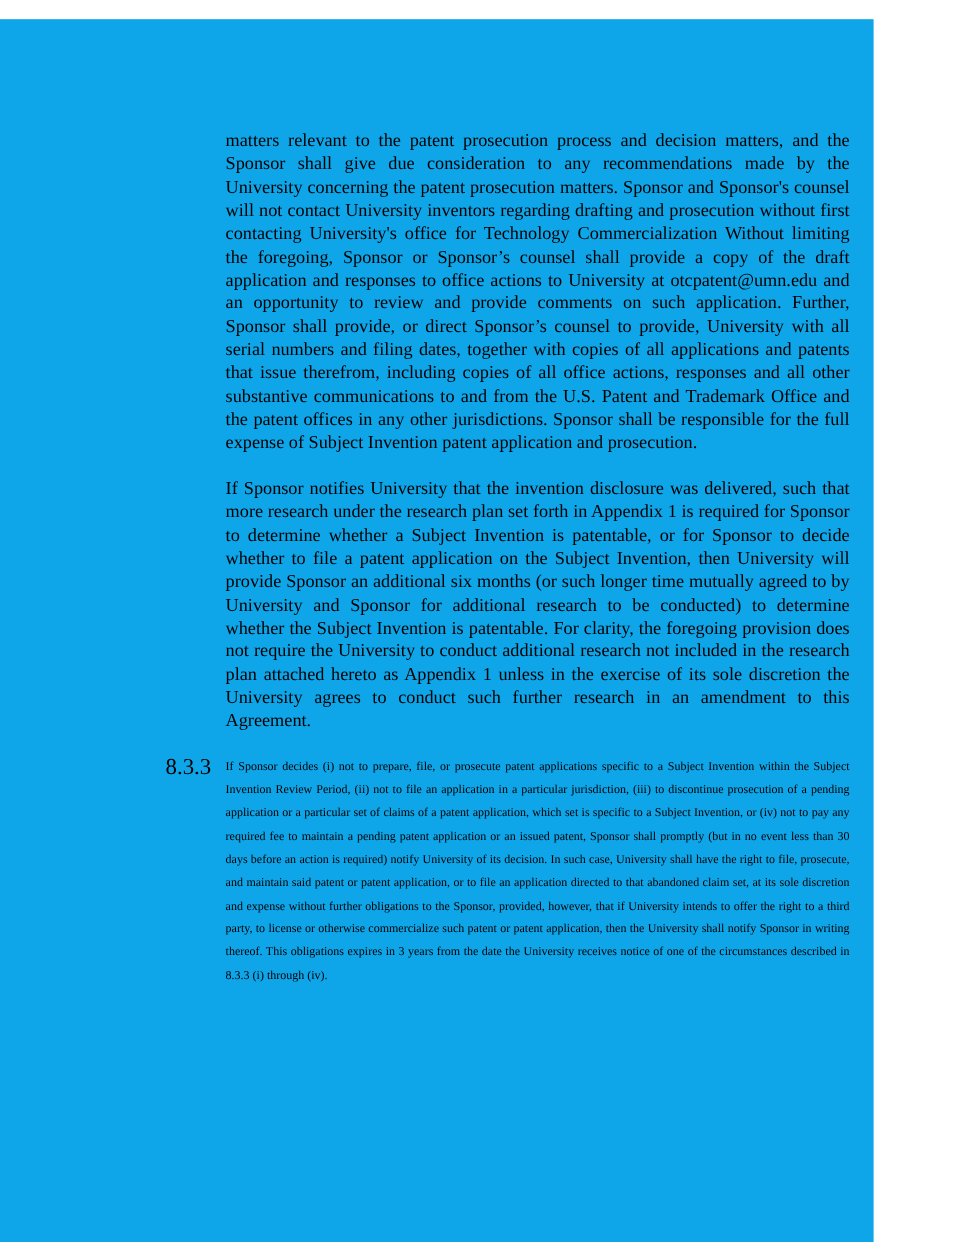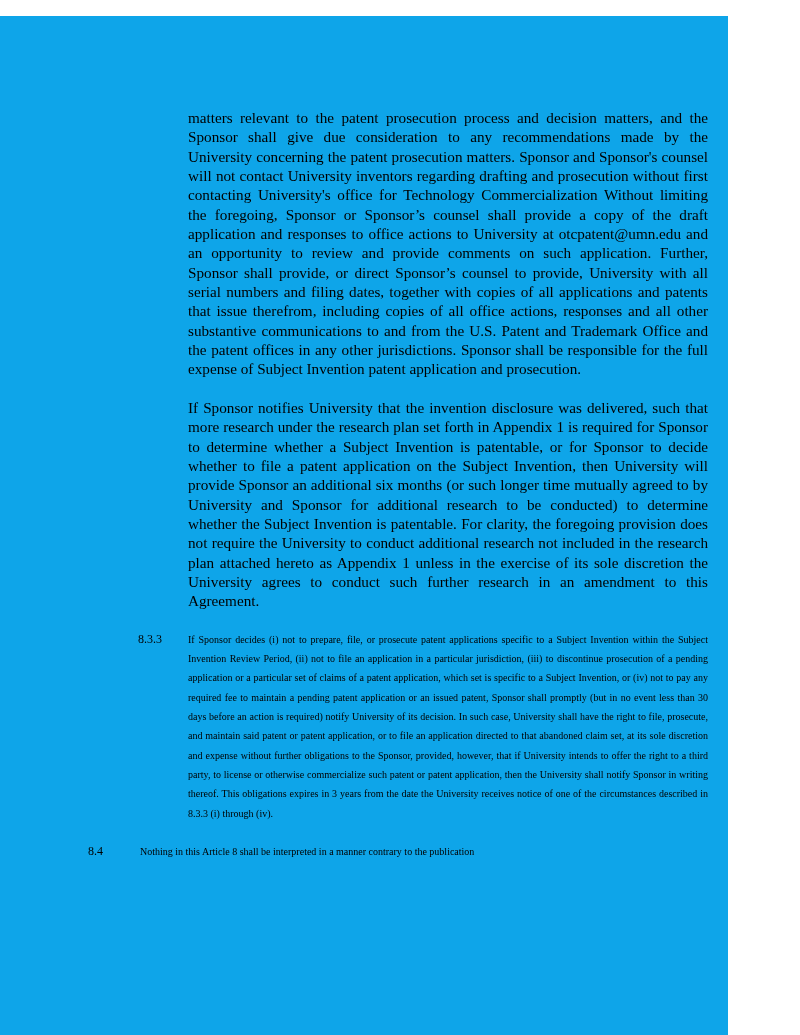--- a/index.html
+++ b/index.html
@@ -43,21 +43,21 @@
   }
   
   .clause {
     position: relative;
     margin: 0 0 19px 0;
   }
   .clause .num {
     position: absolute;
     left: 0;
     top: 0;
-    font-size: 12px;
+    font-size: 19px;
     line-height: 19.35px;
     white-space: nowrap;
   }
   .clause .body {
     text-align: justify;
     text-justify: inter-word;
     font-size: 10px;
     line-height: 19.35px;
   }
   
@@ -78,19 +78,15 @@
 
     <p class="para body-indent">matters relevant to the patent prosecution process and decision matters, and the Sponsor shall give due consideration to any recommendations made by the University concerning the patent prosecution matters.  Sponsor and Sponsor's counsel will not contact University inventors regarding drafting and prosecution without first contacting University's office for Technology Commercialization Without limiting the foregoing, Sponsor or Sponsor’s counsel shall provide a copy of the draft application and responses to office actions to University at otcpatent@umn.edu and an opportunity to review and provide comments on such application. Further, Sponsor shall provide, or direct Sponsor’s counsel to provide, University with all serial numbers and filing dates, together with copies of all applications and patents that issue therefrom, including copies of all office actions, responses and all other substantive communications to and from the U.S. Patent and Trademark Office and the patent offices in any other jurisdictions. Sponsor shall be responsible for the full expense of Subject Invention patent application and prosecution.</p>
 
     <p class="para body-indent">If Sponsor notifies University that the invention disclosure was delivered, such that more research under the research plan set forth in Appendix 1 is required for Sponsor to determine whether a Subject Invention is patentable, or for Sponsor to decide whether to file a patent application on the Subject Invention, then University will provide Sponsor an additional six months (or such longer time mutually agreed to by University and Sponsor for  additional research to be conducted) to determine whether the Subject Invention is patentable.  For clarity, the foregoing provision does not require the University to conduct additional research not included in the research plan attached hereto as Appendix 1 unless in the exercise of its sole discretion the University agrees to conduct such further research in an amendment to this Agreement.</p>
 
     <div class="clause level3">
       <span class="num">8.3.3</span>
       <div class="body">If Sponsor decides (i) not to prepare, file, or prosecute patent applications specific to a Subject Invention within the Subject Invention Review Period, (ii) not to file an application in a particular jurisdiction, (iii) to discontinue prosecution of a pending application or a particular set of claims of a patent application, which set is specific to a Subject Invention, or (iv) not to pay any required fee to maintain a pending patent application or an issued patent, Sponsor shall promptly (but in no event less than 30 days before an action is required) notify University of its decision.  In such case, University shall have the right to file, prosecute, and maintain said patent or patent application, or to file an application directed to that abandoned claim set, at its sole discretion and expense without further obligations to the Sponsor, provided, however, that if University intends to offer the right to a third party, to license or otherwise commercialize such patent or patent application, then the University shall notify Sponsor in writing thereof. This obligations expires in 3 years from the date the University receives notice of one of the circumstances described in 8.3.3 (i) through (iv).</div>
     </div>
 
-    <div class="clause level2">
-      <span class="num">8.4</span>
-      <div class="body">Nothing in this Article 8 shall be interpreted in a manner contrary to the publication</div>
-    </div>
 
   </div>
 </div>
 
 </body></html>

